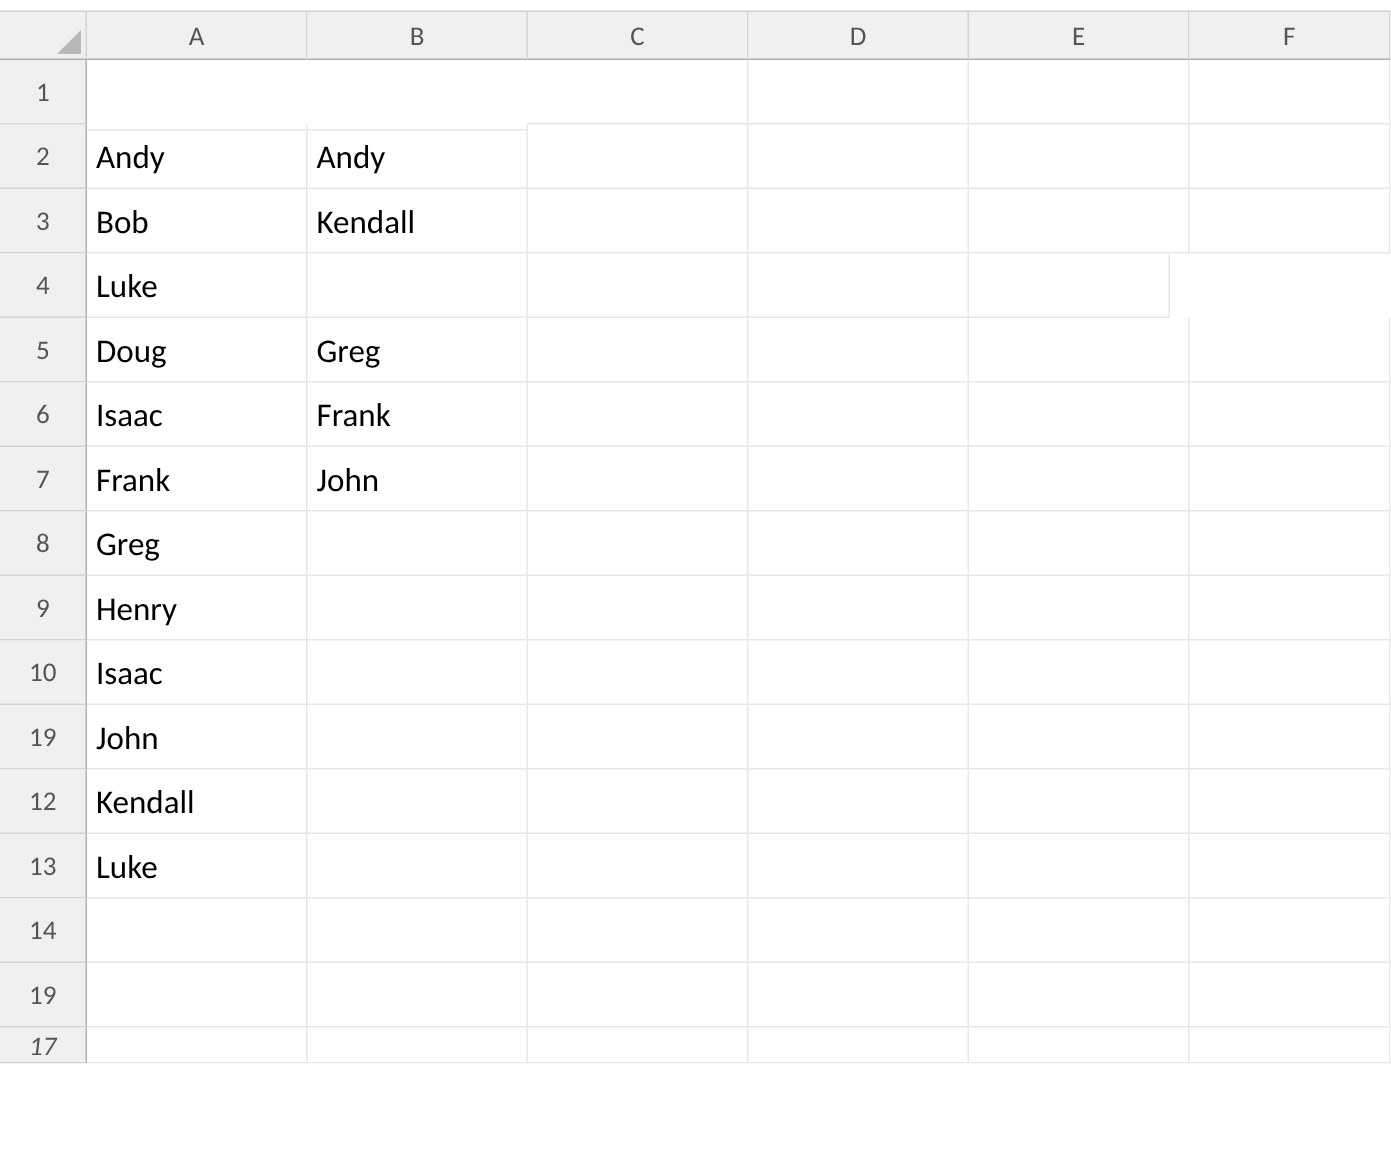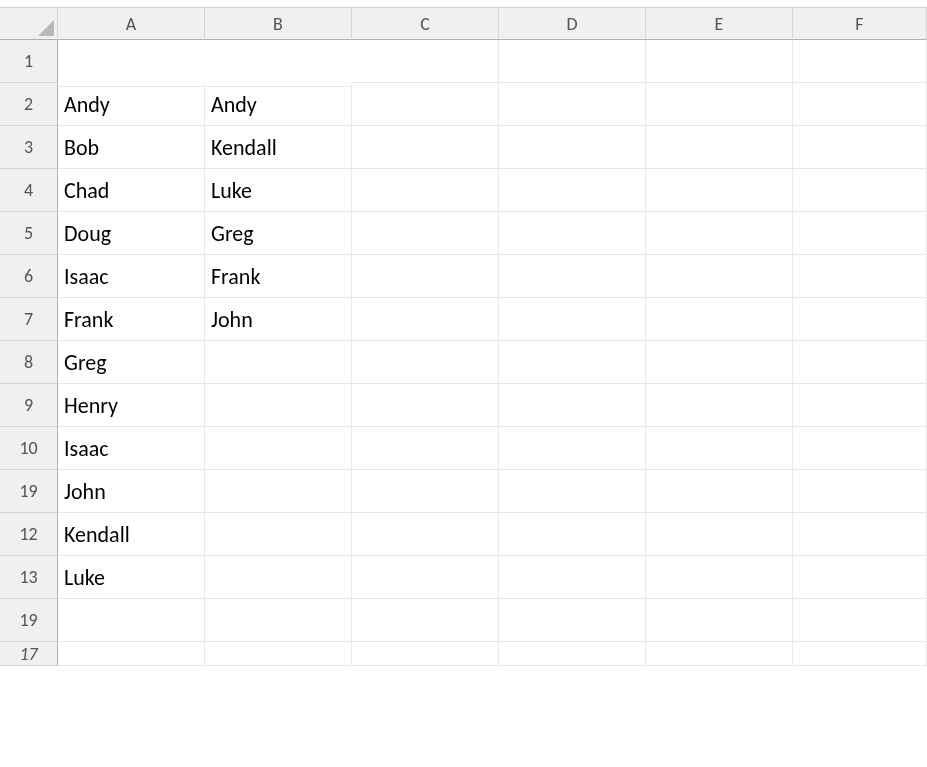--- a/index.html
+++ b/index.html
@@ -180,21 +180,20 @@
       <div class="cell">Bob</div>
       <div class="cell">Kendall</div>
       <div class="cell"></div>
       <div class="cell"></div>
       <div class="cell"></div>
       <div class="cell col-f"></div>
     </div>
 
     <div class="data-row">
       <div class="row-header">4</div>
-      <div class="cell">Chad</div>
       <div class="cell">Luke</div>
       <div class="cell"></div>
       <div class="cell"></div>
       <div class="cell"></div>
       <div class="cell col-f"></div>
     </div>
 
     <div class="data-row">
       <div class="row-header">5</div>
       <div class="cell">Doug</div>
@@ -278,20 +277,29 @@
     <div class="data-row">
       <div class="row-header">13</div>
       <div class="cell">Luke</div>
       <div class="cell"></div>
       <div class="cell"></div>
       <div class="cell"></div>
       <div class="cell"></div>
       <div class="cell col-f"></div>
     </div>
 
+    <div class="data-row">
+      <div class="row-header">14</div>
+      <div class="cell"></div>
+      <div class="cell"></div>
+      <div class="cell"></div>
+      <div class="cell"></div>
+      <div class="cell"></div>
+      <div class="cell col-f"></div>
+    </div>
 
     <div class="data-row">
       <div class="row-header">19</div>
       <div class="cell"></div>
       <div class="cell"></div>
       <div class="cell"></div>
       <div class="cell"></div>
       <div class="cell"></div>
       <div class="cell col-f"></div>
     </div>

